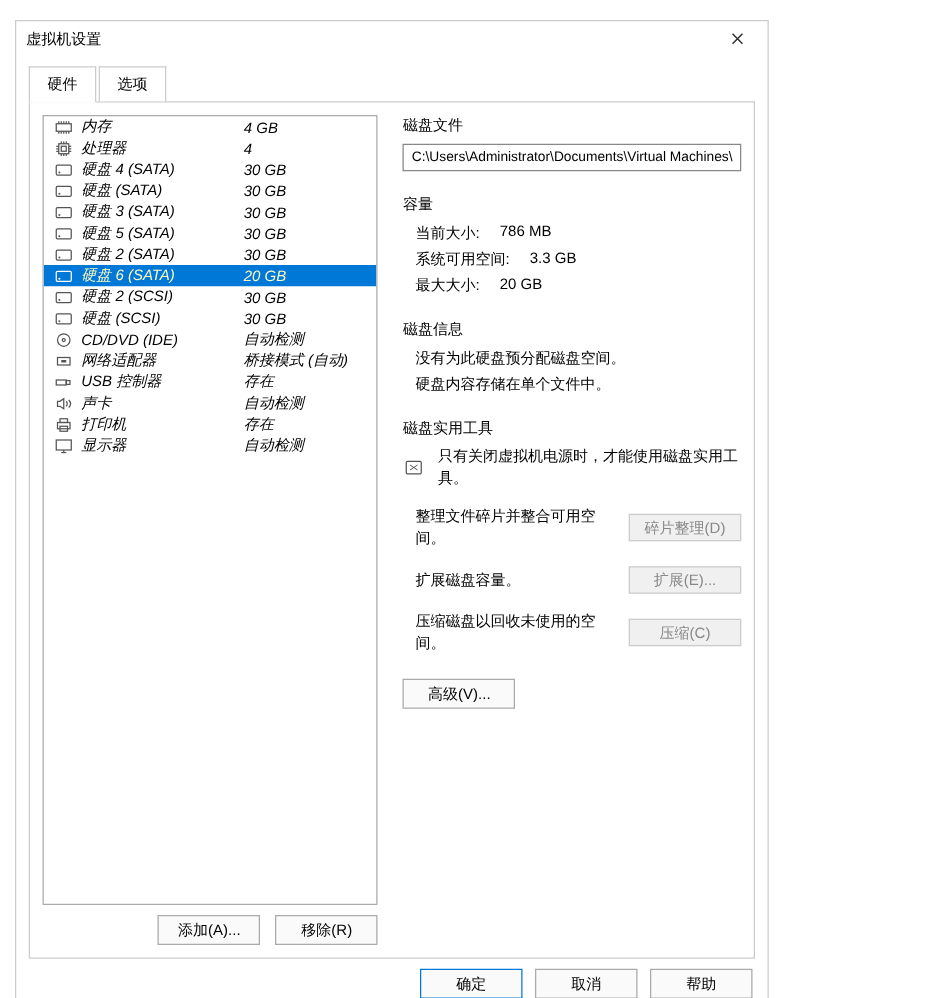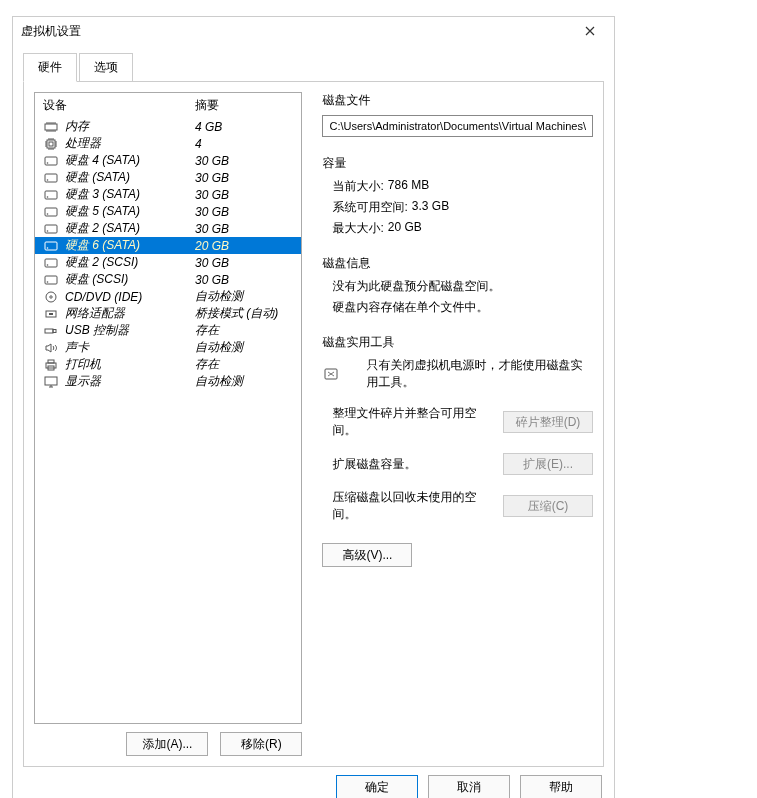--- a/index.html
+++ b/index.html
@@ -27,23 +27,23 @@
 .dev-summary { flex: 1; }
 .button-row { display: flex; justify-content: flex-end; gap: 12px; margin-top: 8px; }
 .btn { min-width: 82px; height: 24px; border: 1px solid #aaa; background: #fafafa; cursor: pointer; padding: 0 10px; }
 .btn:disabled { color: #888; background: #f0f0f0; border: 1px solid #ccc; }
 .right-col { flex: 1; padding-top: 0; }
 .group { margin-bottom: 18px; }
 .group-title { margin-bottom: 6px; }
 .path-box { border: 1px solid #888; padding: 4px 6px; font-size: 11px; white-space: nowrap; overflow: hidden; }
 .info-row { margin-left: 10px; margin-bottom: 4px; display: flex; }
 .info-label { }
-.info-value { margin-left: 4px; }
+.info-value { margin-left: 16px; }
 .info-indent { margin-left: 10px; margin-bottom: 4px; }
-.util-row { display: flex; align-items: center; margin-bottom: 14px; gap: 26px; }
+.util-row { display: flex; align-items: center; margin-bottom: 14px; gap: 10px; }
 .util-text { flex: 1; margin-left: 10px; }
 .util-btn { min-width: 90px; height: 22px; border: 1px solid #ccc; background: #f0f0f0; color: #888; padding: 0 8px; }
 .util-icon { width: 18px; display: flex; justify-content: center; }
 .adv-row { display: flex; justify-content: flex-start; margin-top: 20px; }
 .adv-btn { min-width: 90px; height: 24px; border: 1px solid #aaa; background: #fafafa; cursor: pointer; padding: 0 10px; }
 .footer { display: flex; justify-content: flex-end; gap: 10px; padding: 8px 2px 0 0; }
 .footer .btn.primary { border: 1.5px solid #0078d7; }
 </style>
 </head>
 <body>
@@ -61,24 +61,20 @@
   <div class="content">
     <div class="tabs">
       <div class="tab active">硬件</div>
       <div class="tab">选项</div>
     </div>
 
     <div class="tab-panel">
 
       <div class="left-col">
         <div class="device-list">
-          <div class="list-header">
-            <div class="hdr-device">设备</div>
-            <div class="hdr-summary">摘要</div>
-          </div>
           <div class="list-body" id="device-list-body">
               <div class="device-row">
                 <span class="dev-icon">
                   <svg width="14" height="12" viewBox="0 0 14 12">
                     <rect x="1" y="3" width="12" height="6" fill="none" stroke="#555"></rect>
                     <path d="M3 3v-2M5 3v-2M7 3v-2M9 3v-2M11 3v-2M3 9v2M5 9v2M7 9v2M9 9v2M11 9v2" stroke="#555"></path>
                   </svg>
                 </span>
                 <span class="dev-name">内存</span>
                 <span class="dev-summary">4 GB</span>

